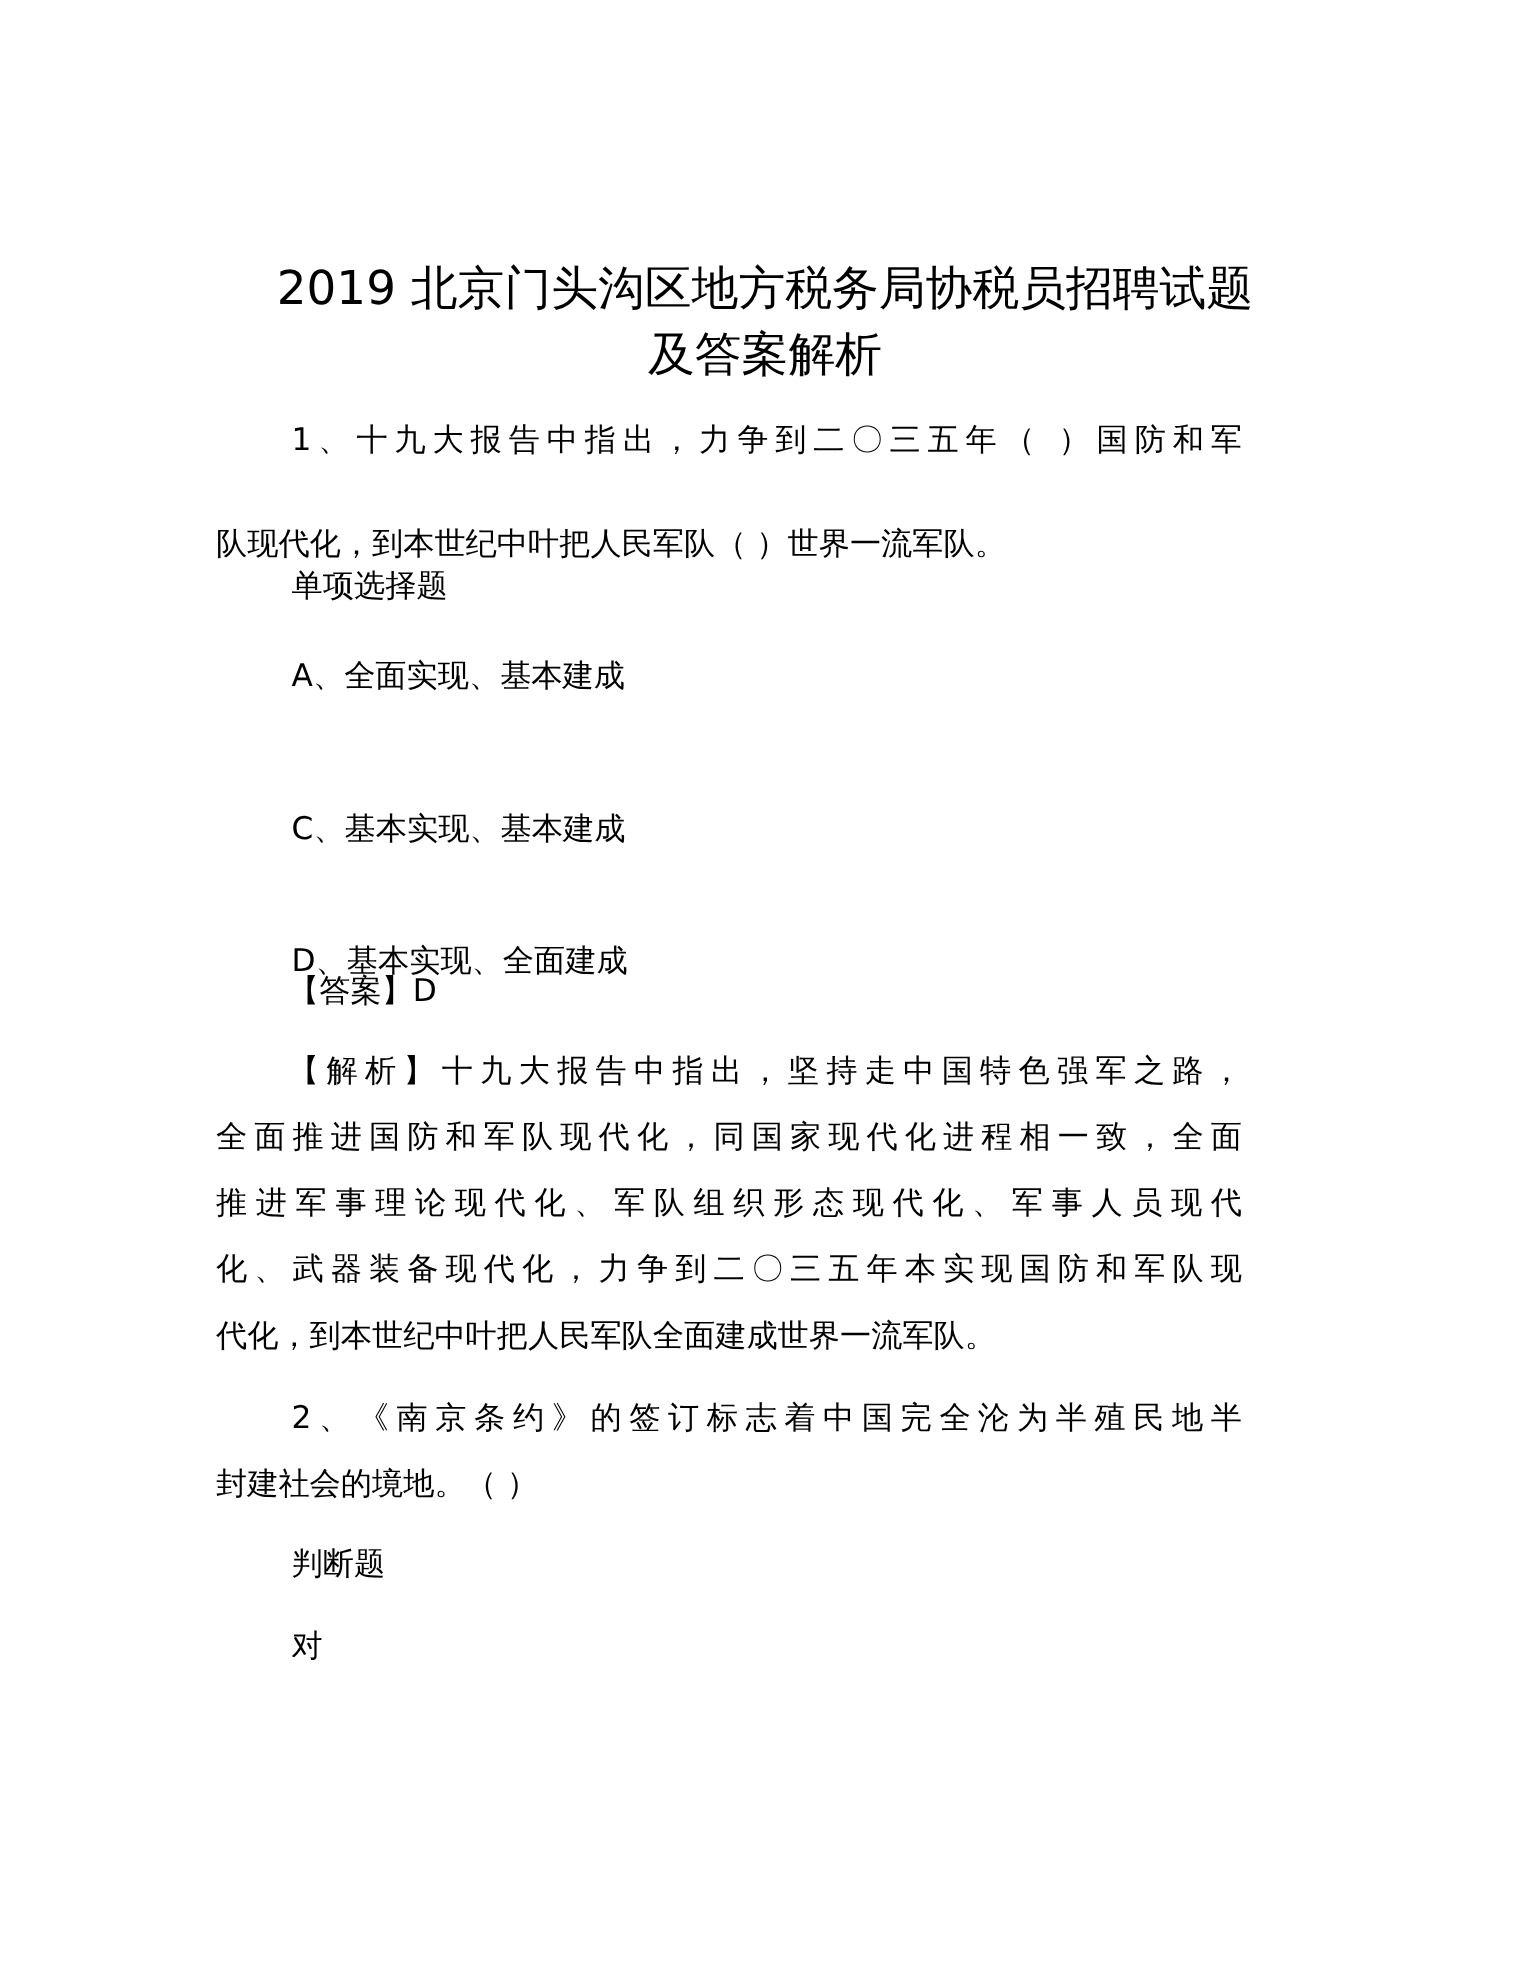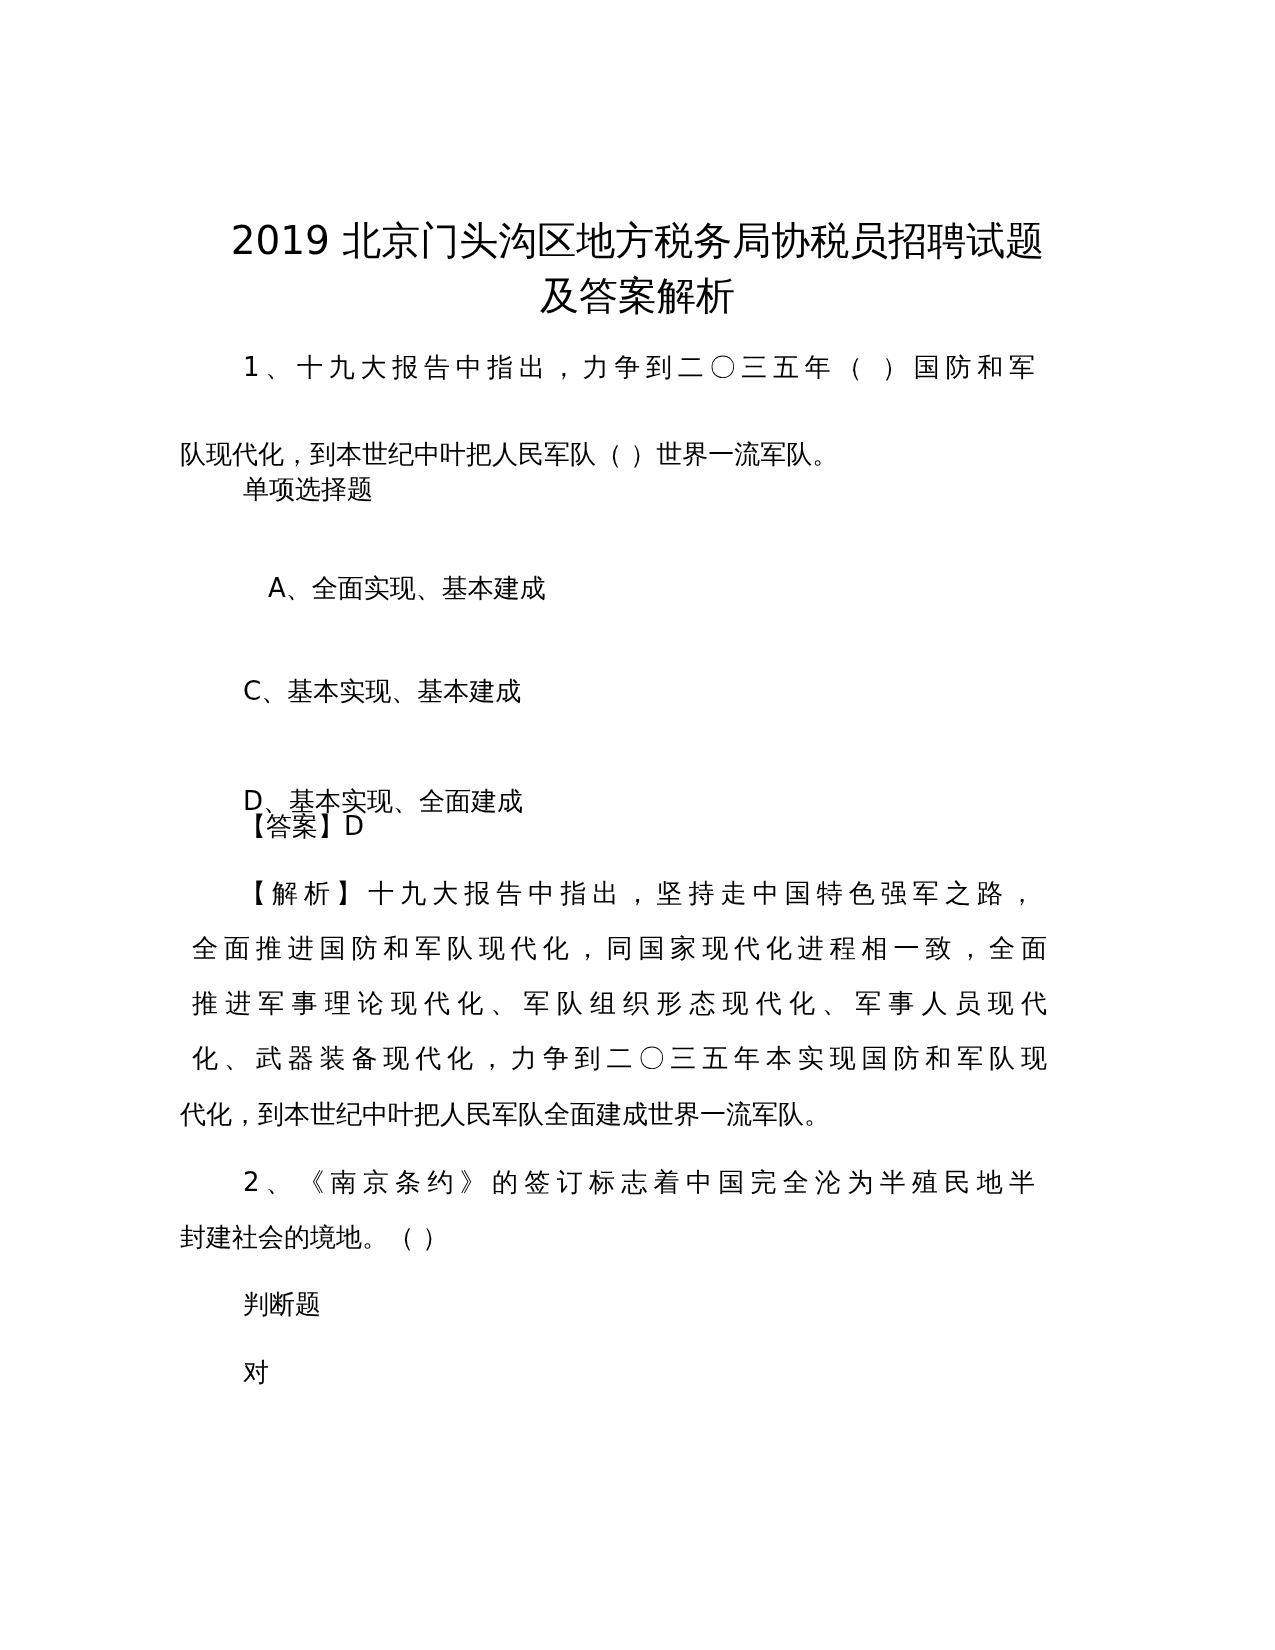--- a/index.html
+++ b/index.html
@@ -9,39 +9,39 @@
       color: #000000;
     }
     .page { position: absolute; left: 0; top: 0; width: 1275px; height: 1172px; }
     .title {
       position: absolute; left: 150px; width: 975px; top: 213px;
       text-align: center; font-size: 39px; line-height: 55px; letter-spacing: 0px;
     }
     .line {
       position: absolute; font-size: 26px; line-height: 40px; white-space: nowrap;
     }
-    .full { left: 192px; width: 855px; text-align: justify; text-align-last: justify; }
+    .full { left: 180px; width: 855px; text-align: justify; text-align-last: justify; }
     .indent { left: 243px; }
   </style>
 </head>
 <body>
 
 <div class="page">
 
   <div class="title">
     <div>2019 北京门头沟区地方税务局协税员招聘试题</div>
     <div>及答案解析</div>
   </div>
 
   <div class="line indent" style="top:347px; left:243px; width:792px; text-align:justify; text-align-last:justify;">1、十九大报告中指出，力争到二〇三五年（ ）国防和军</div>
   <div class="line" style="top:402px; left:180px;margin-top:32px;">队现代化，到本世纪中叶把人民军队（ ）世界一流军队。</div>
 
   <div class="line indent" style="top:469px;">单项选择题</div>
 
-  <div class="line indent" style="top:568px;margin-left:25px;">A、全面实现、基本建成</div>
+  <div class="line indent" style="top:544px;">A、全面实现、基本建成</div>
   <div class="line indent" style="top:671px;text-align:center;">C、基本实现、基本建成</div>
   <div class="line indent" style="top:781px;">D、基本实现、全面建成</div>
 
   <div class="line" style="top:806px; left:240px;">【答案】D</div>
 
   <div class="line" style="top:873px; left:240px; width:795px; text-align:justify; text-align-last:justify;">【解析】十九大报告中指出，坚持走中国特色强军之路，</div>
   <div class="line full" style="top:928px;">全面推进国防和军队现代化，同国家现代化进程相一致，全面</div>
   <div class="line full" style="top:983px;">推进军事理论现代化、军队组织形态现代化、军事人员现代</div>
   <div class="line" style="top:1094px; left:180px;">代化，到本世纪中叶把人民军队全面建成世界一流军队。</div>
   <div class="line full" style="top:1038px;">化、武器装备现代化，力争到二〇三五年本实现国防和军队现</div>

